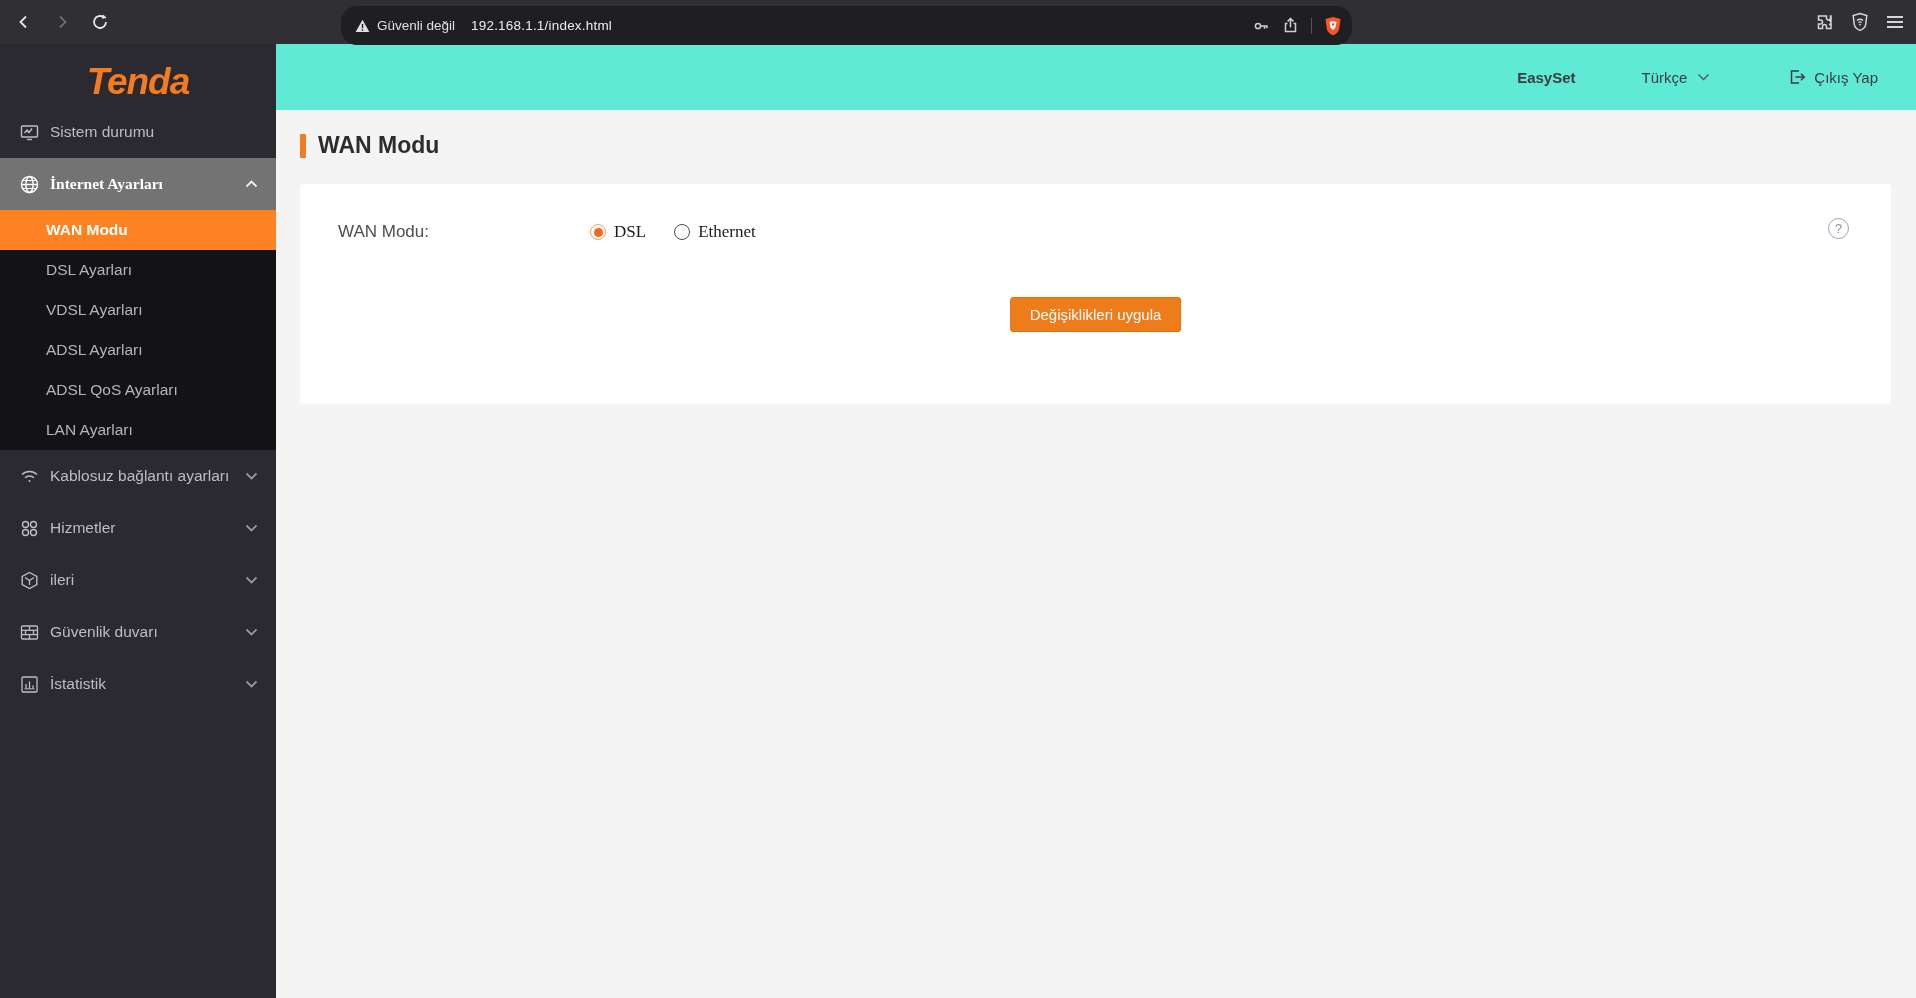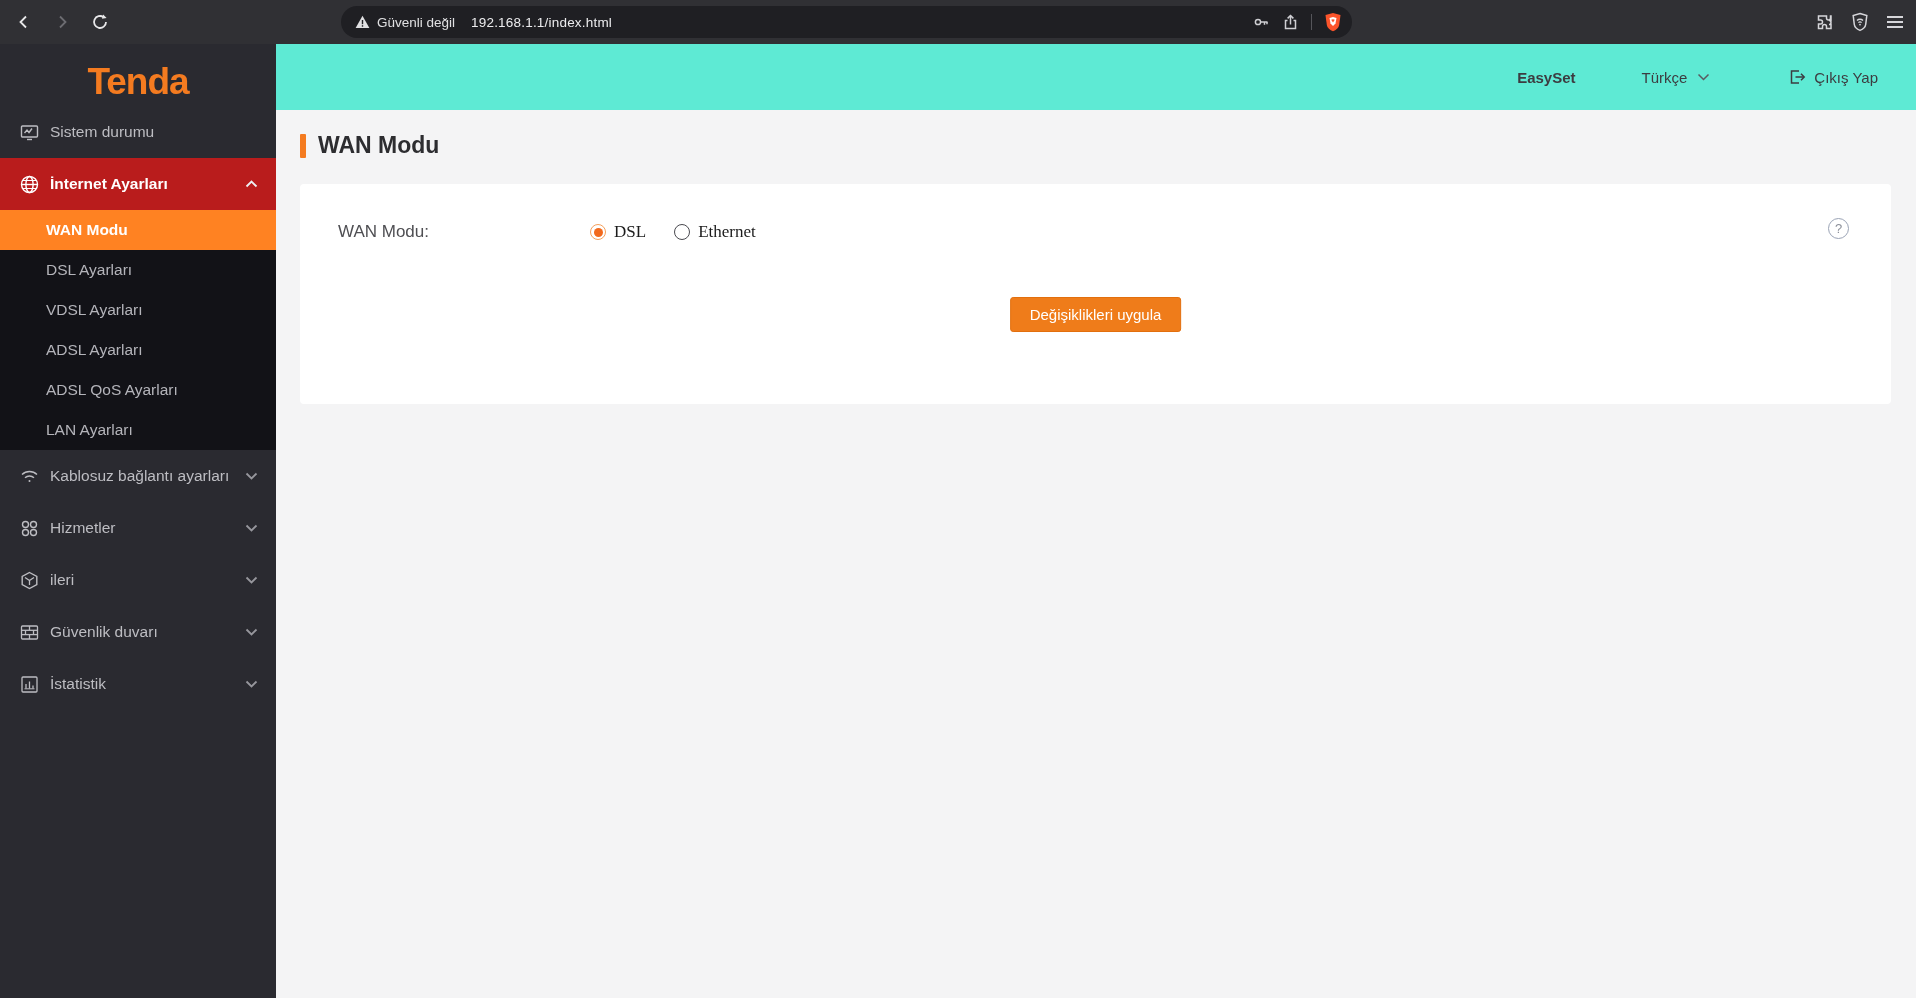--- a/index.html
+++ b/index.html
@@ -6,38 +6,38 @@
   html,body { width:1916px; height:998px; overflow:hidden; background:#f4f4f5;
               font-family:"Liberation Sans","DejaVu Sans",sans-serif; }
 
   
   .browser-bar { position:absolute; left:0; top:0; width:1916px; height:44px;
                  background:#303034; z-index:50; }
   .nav-btns { position:absolute; left:10px; top:0; height:44px; display:flex; align-items:center; gap:10px; }
   .nav-btn { width:28px; height:28px; display:flex; align-items:center; justify-content:center;
              border-radius:50%; color:#e8e8ea; cursor:pointer; }
   .nav-btn.disabled { color:#6d6d72; }
-  .url-pill { position:absolute; left:341px; top:6px; width:1011px; height:32px; background:#1f1f23;
+  .url-pill { position:absolute; left:341px; top:6px; width:1011px; height:39px; background:#1f1f23;
               border-radius:16px; display:flex; align-items:center; padding:0 10px 0 14px; color:#e4e4e6; }
   .url-pill .warn { display:flex; align-items:center; gap:7px; margin-right:16px; color:#e0e0e2; font-size:13.5px; }
   .url-text { font-size:13.5px; color:#ececee; letter-spacing:.2px; }
   .pill-right { margin-left:auto; display:flex; align-items:center; gap:12px; color:#cfcfd3; }
   .pill-sep { width:1px; height:16px; background:#55555a; }
   .browser-right { position:absolute; right:12px; top:0; height:44px; display:flex; align-items:center; gap:17px; color:#d6d6da; }
 
   
   .sidebar { position:absolute; left:0; top:44px; width:276px; height:954px; background:#2a2a30; z-index:40; }
   .logo-row { height:62px; display:flex; align-items:center; justify-content:center; padding-top:14px; }
-  .logo-text { color:#f47b20; font-size:37px; font-weight:800; letter-spacing:-1px; }
+  .logo-text { color:#f47b20; font-size:37px; font-weight:800; font-style:italic; letter-spacing:-1px; }
   .nav-item { height:52px; display:flex; align-items:center; padding:0 18px 0 20px;
               color:#bdbdc2; font-size:15.5px; cursor:pointer; }
   .nav-item .nicon { width:19px; height:19px; margin-right:11px; flex:0 0 auto; display:flex; align-items:center; }
   .nav-item .nlabel { flex:1; }
   .nav-item .chev { color:#97979d; margin-left:6px; }
-  .nav-item.group-open { background:#b91c1c; color:#ffffff; font-weight:bold; }
+  .nav-item.group-open { background:#737373; color:#ffffff; font-weight:bold;font-family:Liberation Serif, serif; }
   .nav-item.group-open .chev { color:#eef0f4; }
   .submenu { background:#121217; }
   .sub-item { height:40px; display:flex; align-items:center; padding-left:46px;
               color:#b4b4ba; font-size:15.5px; cursor:pointer; }
   .sub-item.active { background:#ff8222; color:#ffffff; font-weight:bold; }
 
   
   .top-header { position:absolute; left:276px; top:44px; width:1640px; height:66px; background:#5eead4;
                 display:flex; align-items:center; justify-content:flex-end; padding-right:38px; z-index:30; }
   .hdr-item { display:flex; align-items:center; font-size:15px; color:#3c3c40; cursor:pointer; }

